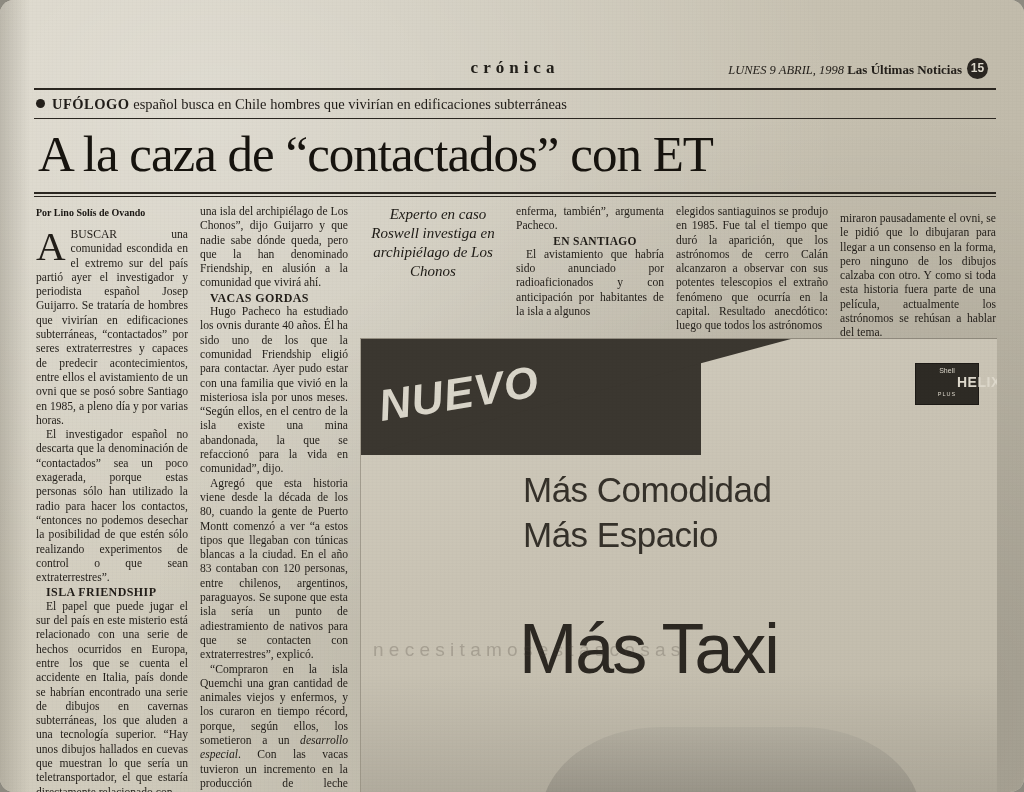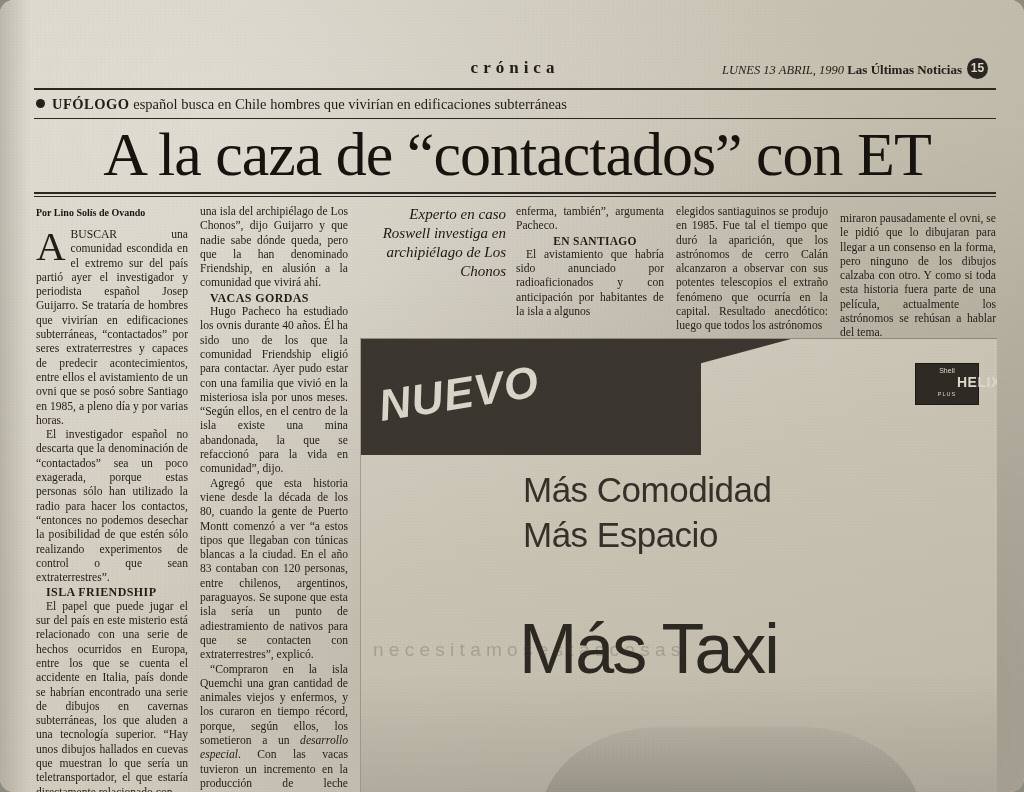--- a/index.html
+++ b/index.html
@@ -119,26 +119,25 @@
     font-weight: bold;
     letter-spacing: .5px;
   }
 
   
   .headline {
     position: absolute;
     left: 38px;
     top: 122px;
     width: 958px;
-    font-size: 62px;
+    font-size: 51px;
     line-height: 64px;
     letter-spacing: -1px;
     color: #17140f;
     white-space: nowrap;
-    text-align: center;
   }
 
   
   .byline {
     position: absolute;
     left: 36px;
     top: 207px;
     font-size: 10px;
     font-weight: bold;
   }
@@ -183,21 +182,21 @@
     font-size: 11.5px;
     letter-spacing: .3px;
     margin: 8px 0 4px 0;
     text-indent: 0;
     text-align: center;
   }
   .pull-italic {
     font-style: italic;
     font-size: 15px;
     line-height: 19px;
-    text-align: right;
+    text-align: center;
     text-indent: 0;
     margin-bottom: 10px;
     color: #1d1a15;
   }
   .em { font-style: italic; }
 
   
   .ad {
     position: absolute;
     left: 360px;
@@ -310,21 +309,21 @@
 
 <div id="page">
   <div id="paper"></div>
   <div class="showthrough"></div>
 
   <div class="content">
 
     <div class="masthead">
       <div class="section-word">crónica</div>
       <div class="dateline">
-        <span>LUNES 13 ABRIL, 1990</span>
+        <span>LUNES 9 ABRIL, 1998</span>
         <span class="paper-name">Las Últimas Noticias</span>
       </div>
       <div class="page-badge">15</div>
     </div>
     <div class="rule rule-top"></div>
 
     <div class="kicker">
       <span class="bullet"></span><span class="lead-word">UFÓLOGO</span>
       <span>español busca en Chile hombres que vivirían en edificaciones subterráneas</span>
     </div>

